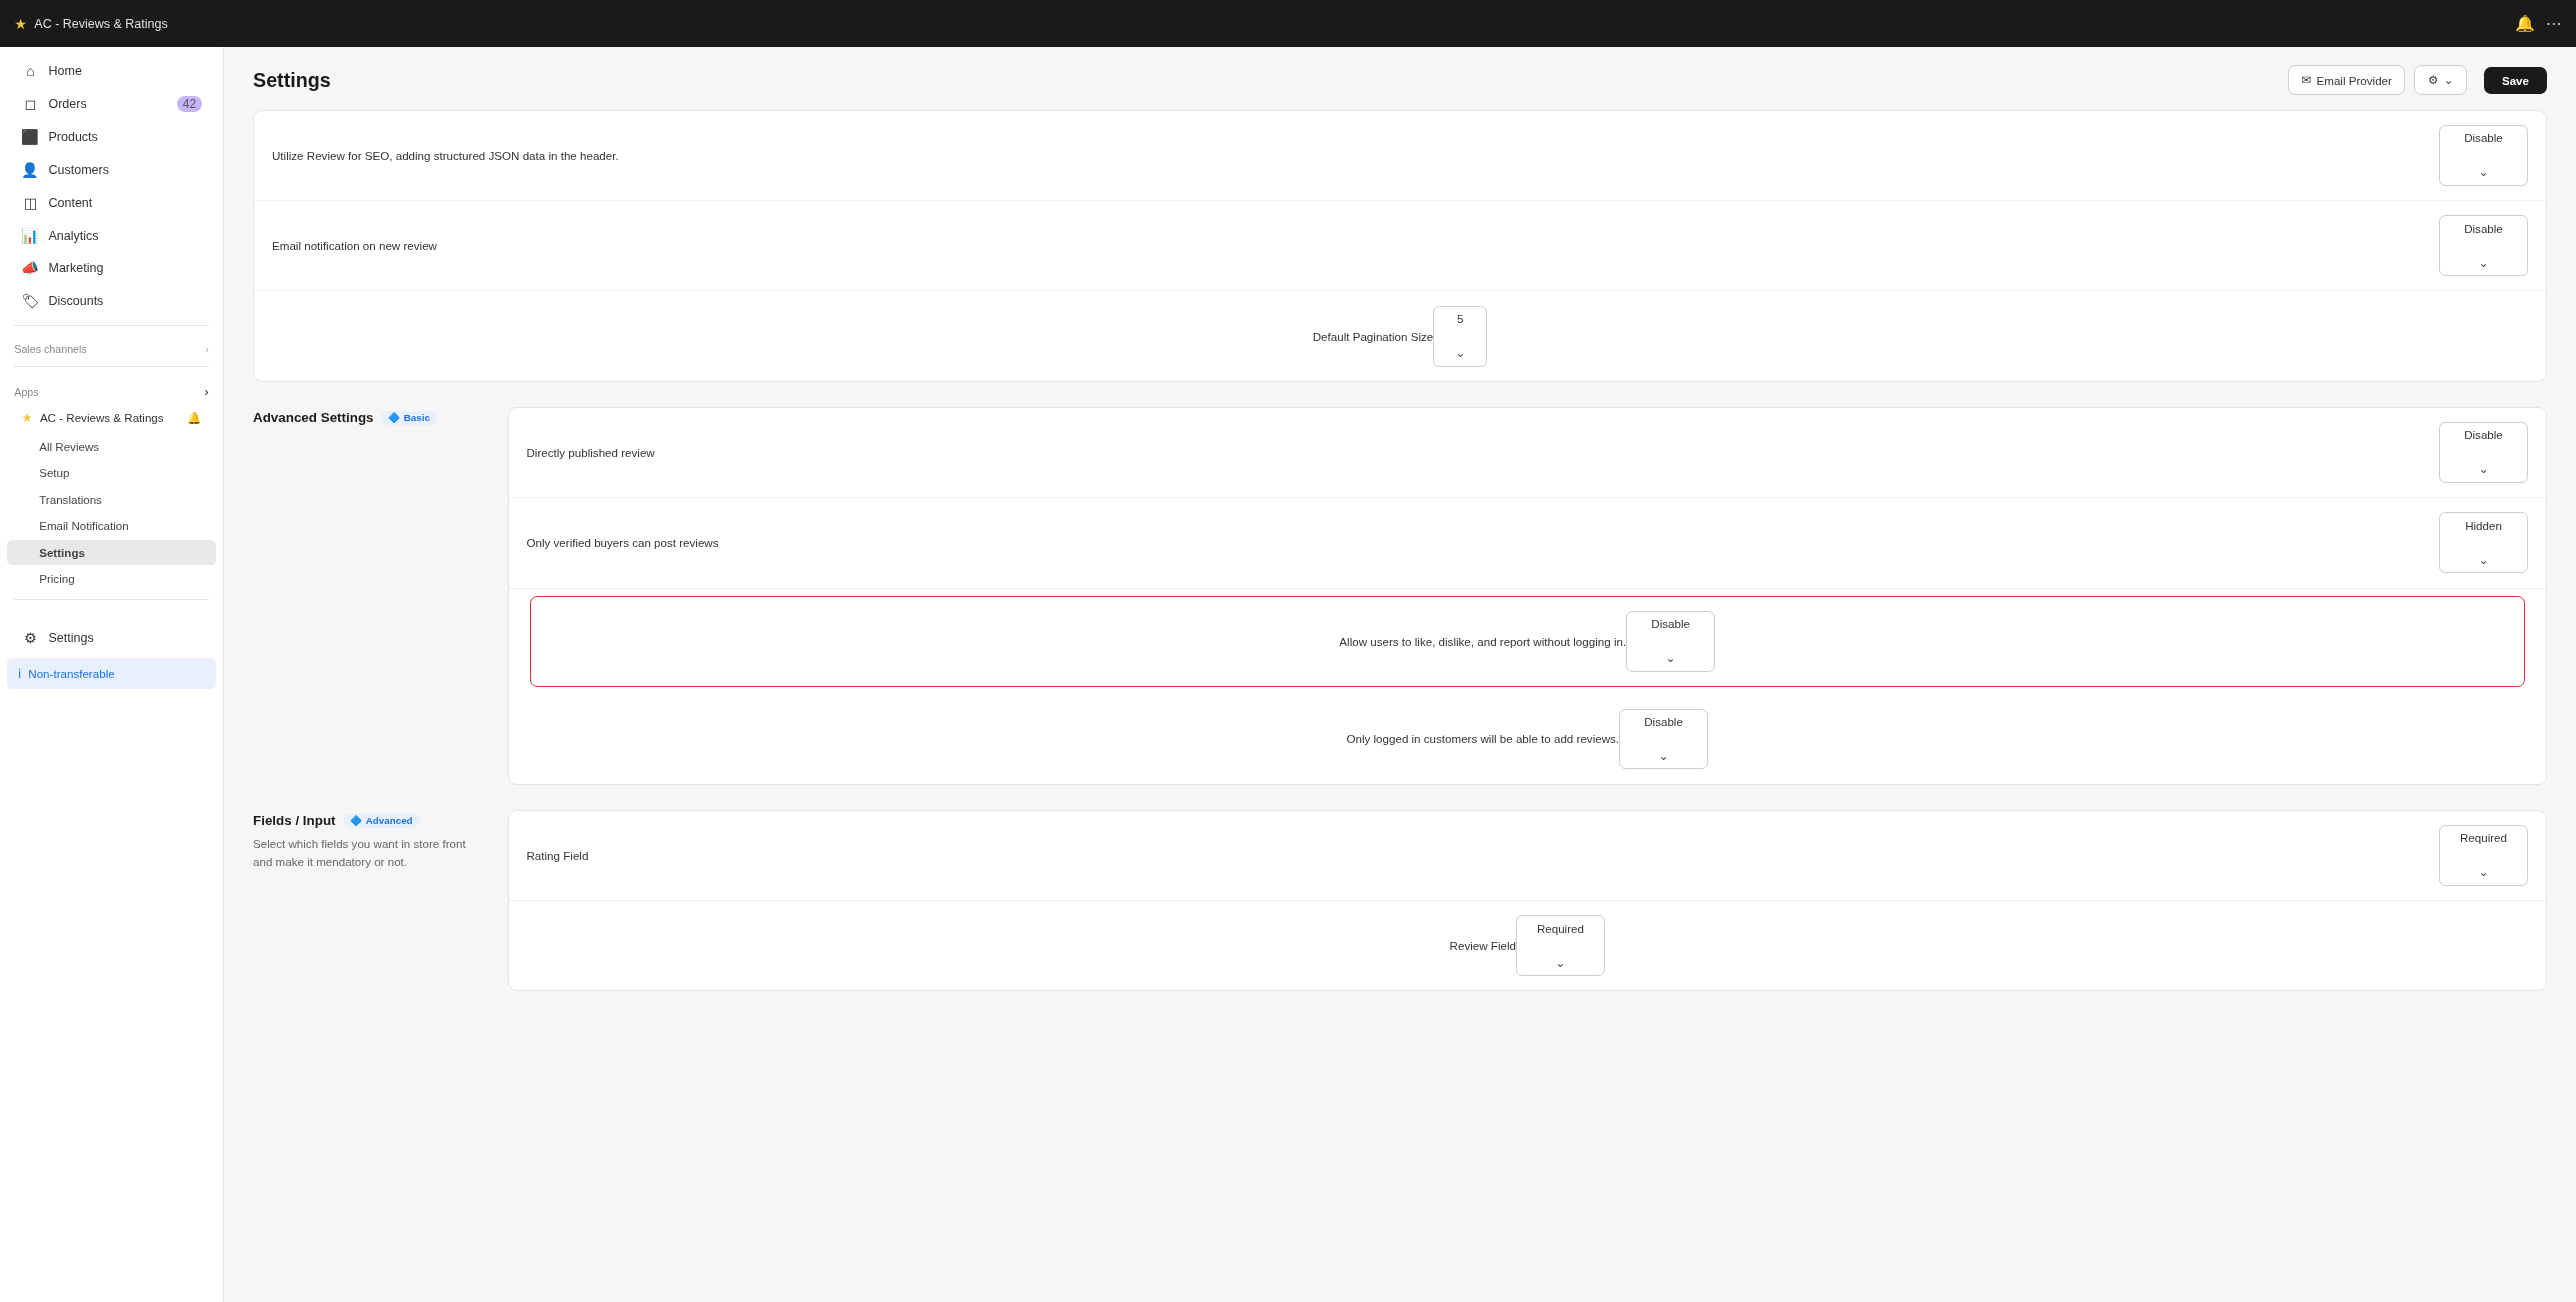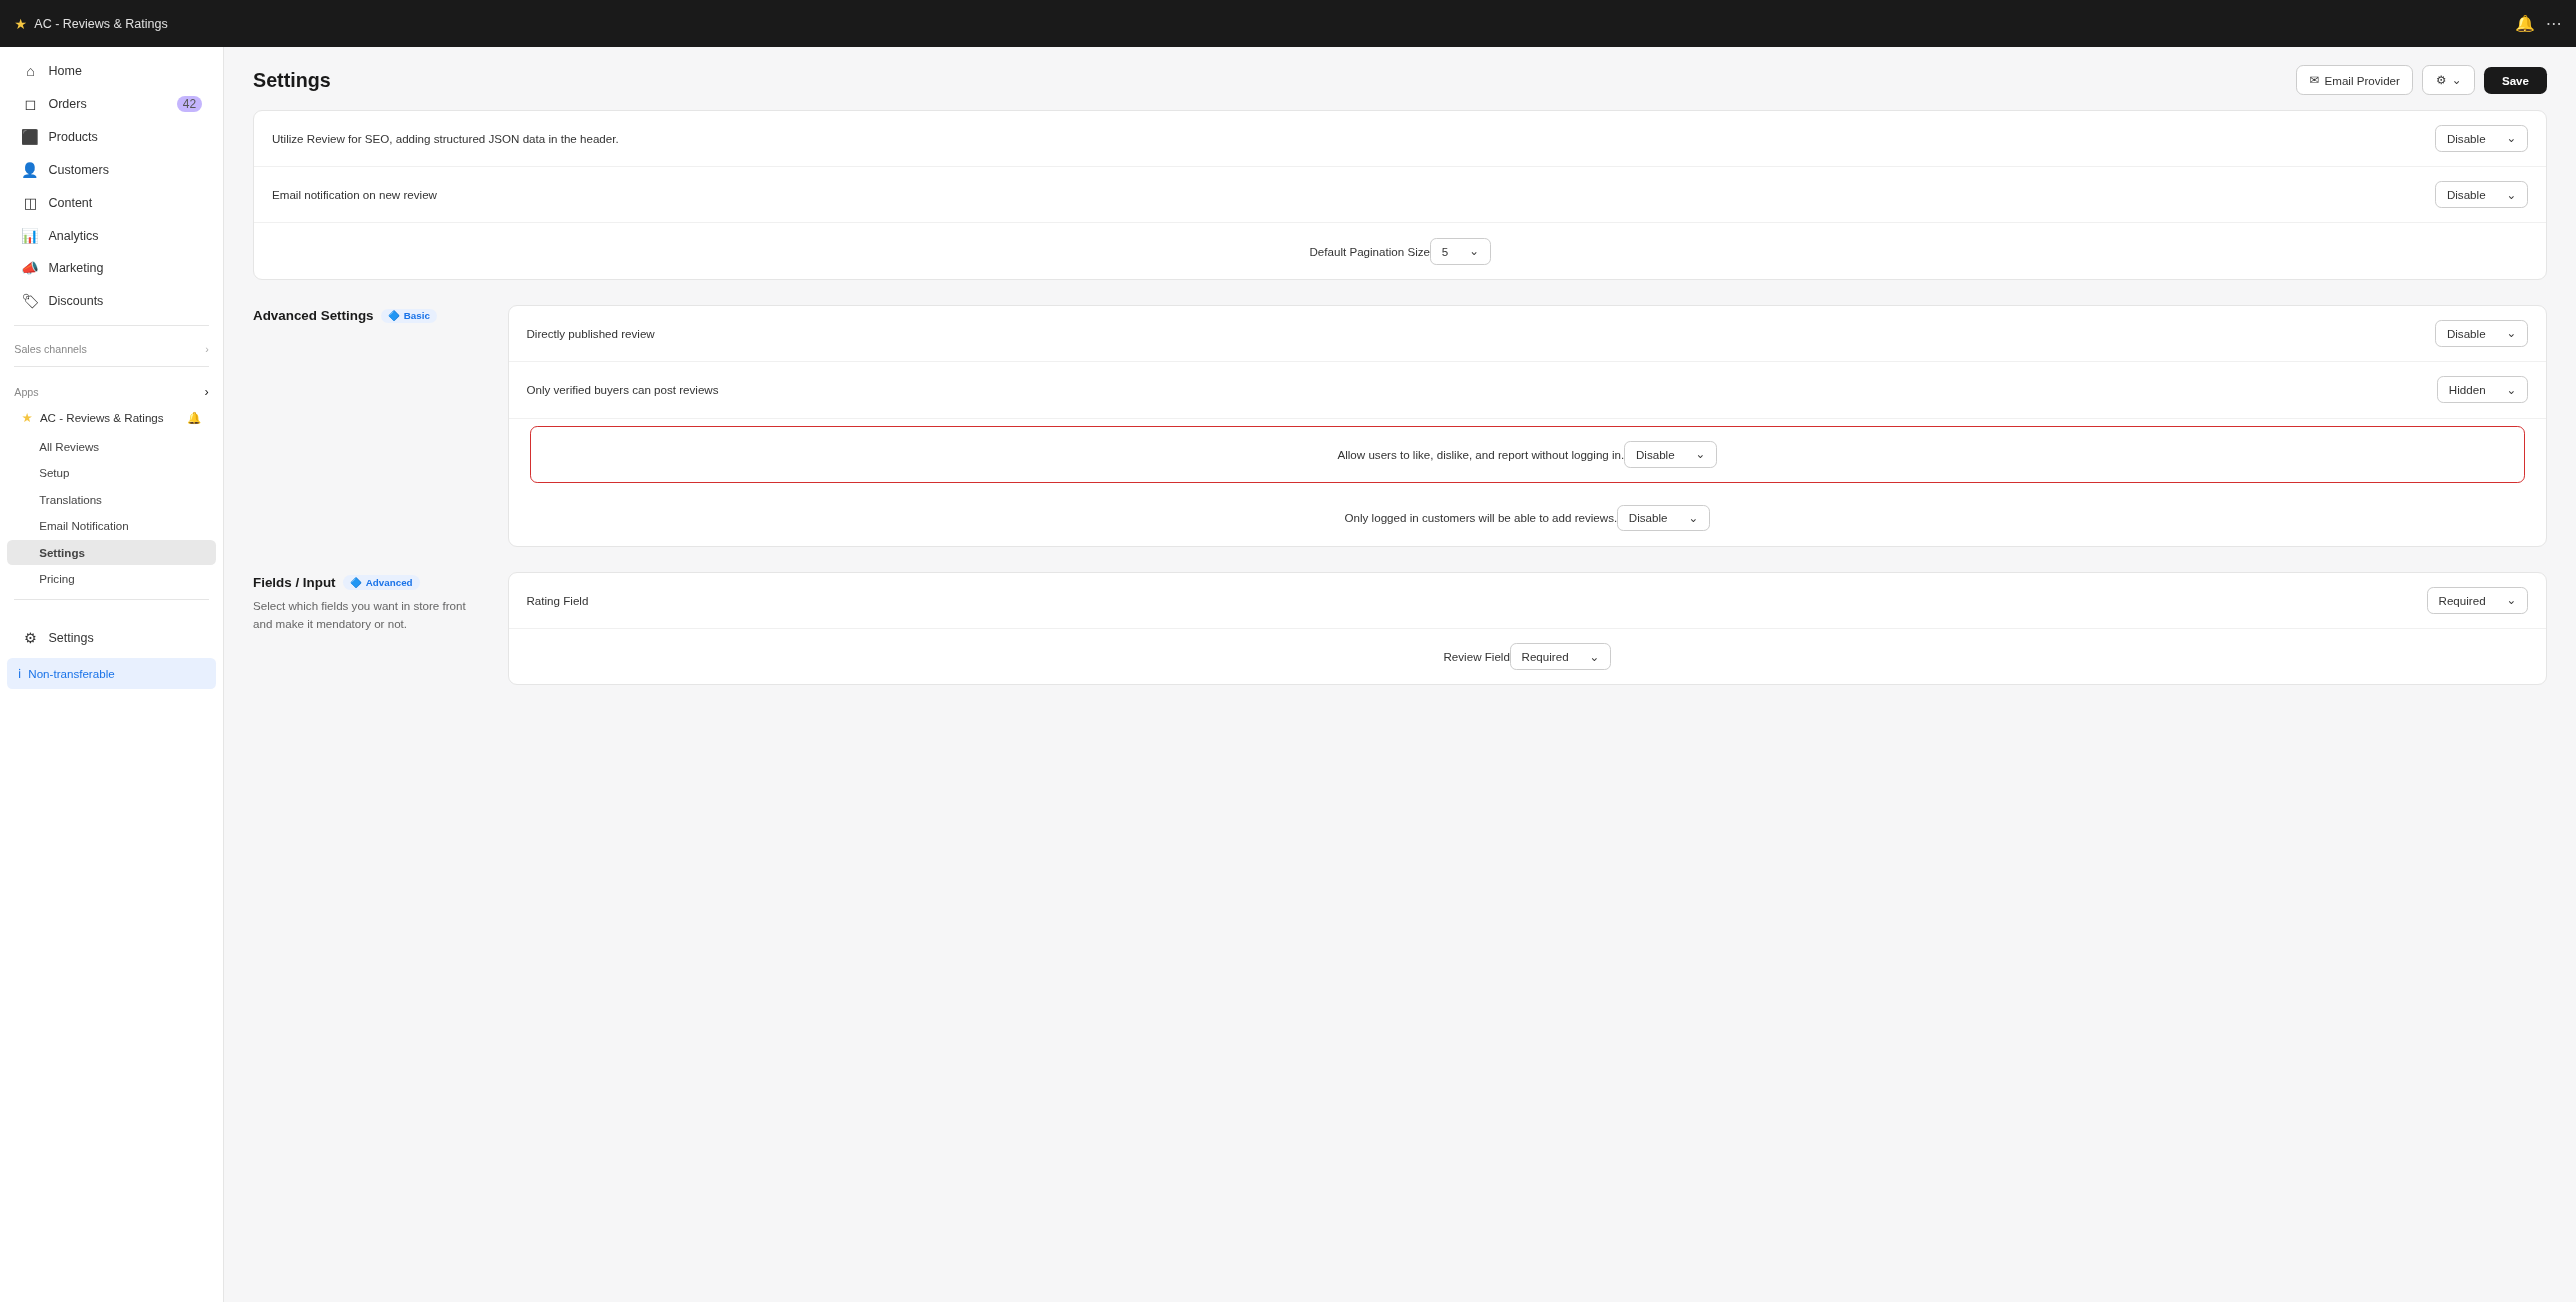--- a/index.html
+++ b/index.html
@@ -158,20 +158,21 @@
     }
     .btn-save {
       padding: 7.2px 18px;
       border-radius: 7.2px;
       background: #1a1a1a;
       color: #fff;
       font-size: 11.6px;
       font-weight: 600;
       border: none;
       cursor: pointer;
+      margin-left: 8px;
     }
 
     .content-area { padding: 0 29px 29px; }
 
     
     .settings-section {
       display: flex;
       gap: 21.5px;
       margin-bottom: 25px;
     }
@@ -217,20 +218,21 @@
       gap: 21px;
       padding: 5.4px 10.7px;
       border: 0.9px solid #ccc;
       border-radius: 6.3px;
       background: #fff;
       font-size: 11.6px;
       cursor: pointer;
       color: #333;
       min-width: 89px;
       justify-content: space-between;
+      flex-direction: column;
     }
     .setting-select-sm {
       min-width: 54px;
     }
 
     .info-banner {
       background: #e8f0fe;
       border-left: 2.7px solid #4285f4;
       padding: 9px 14.3px;
       font-size: 11.6px;

